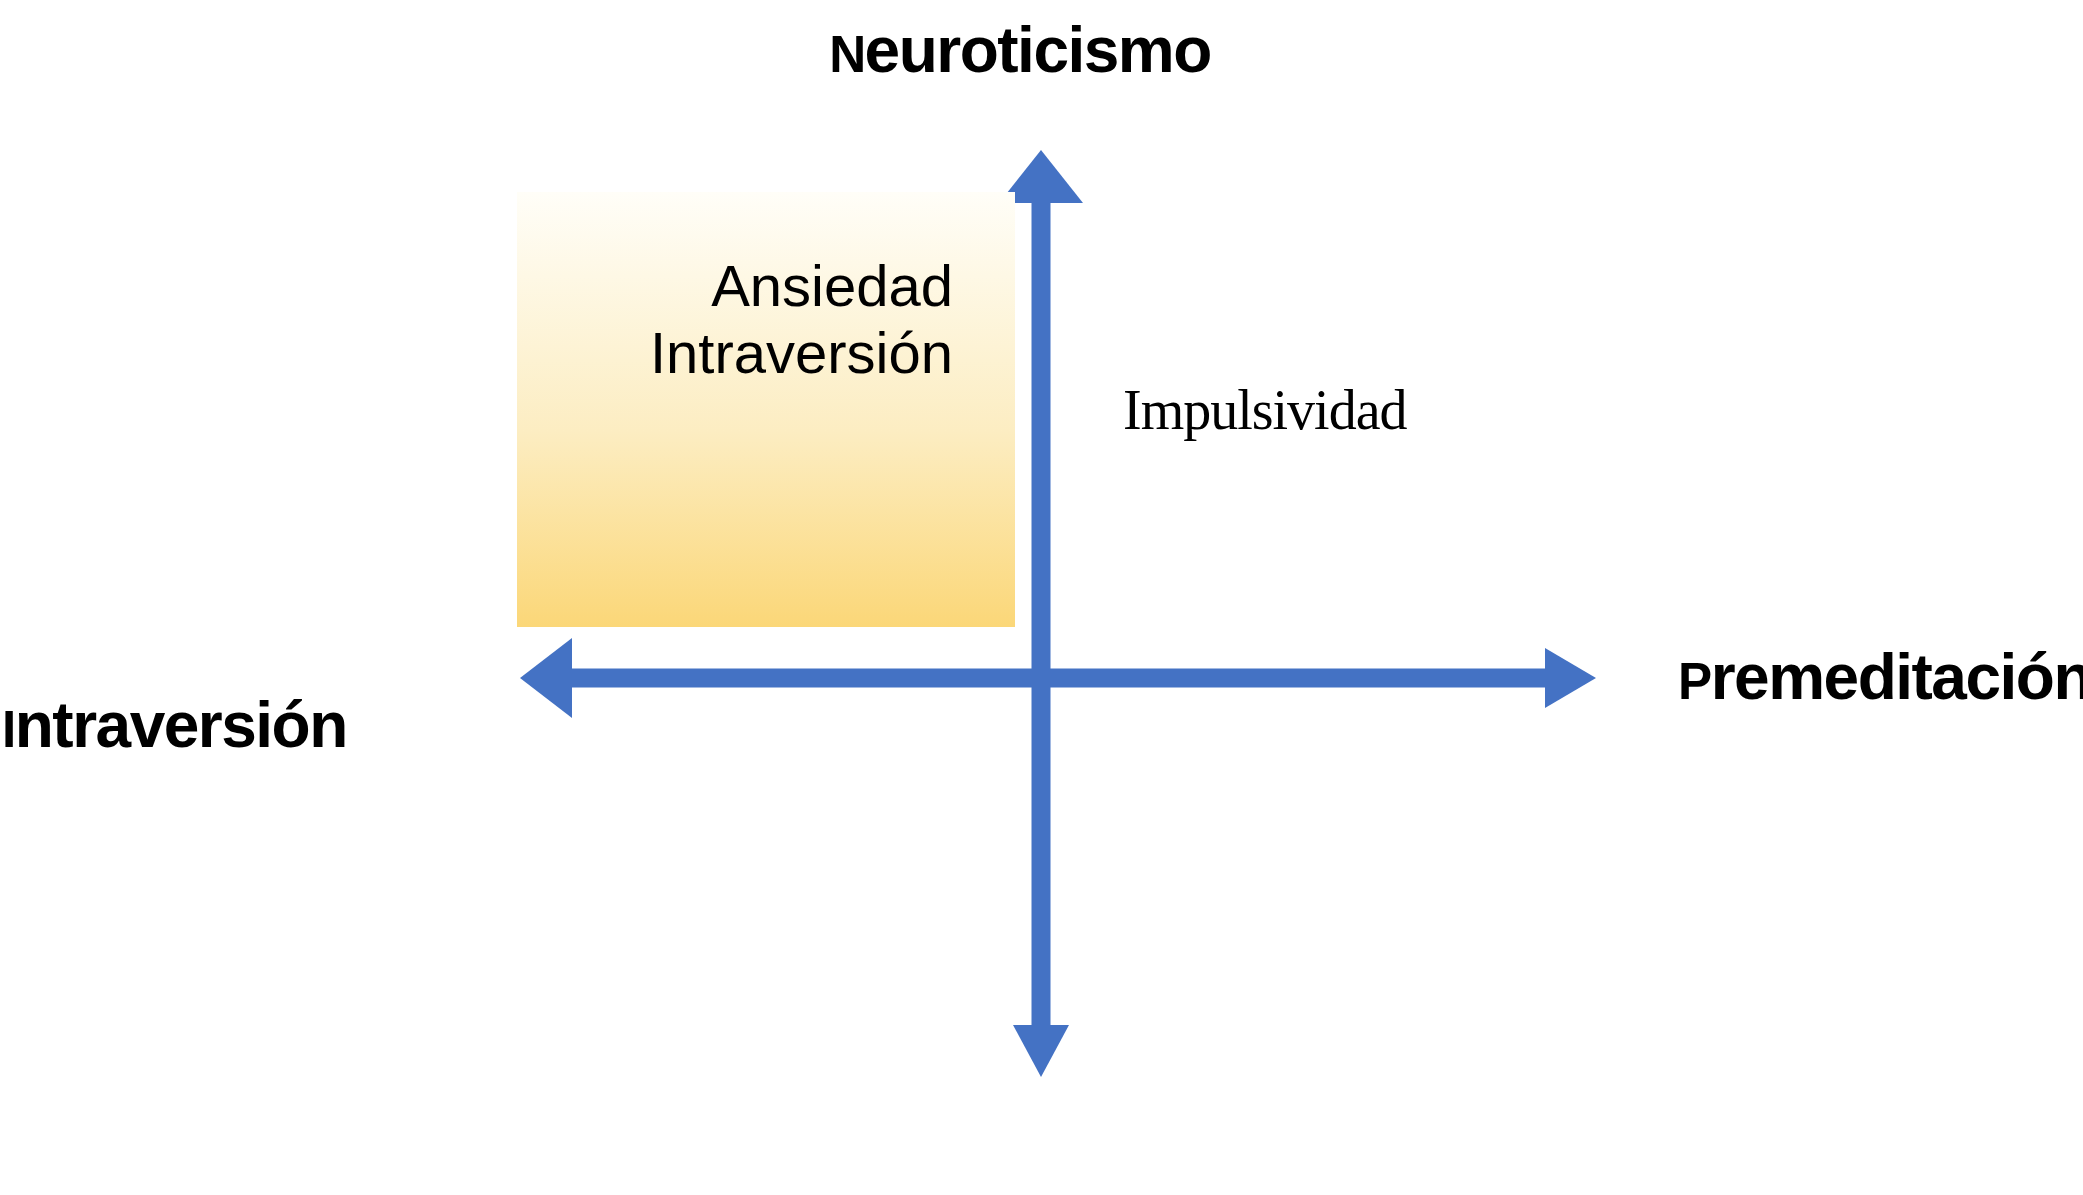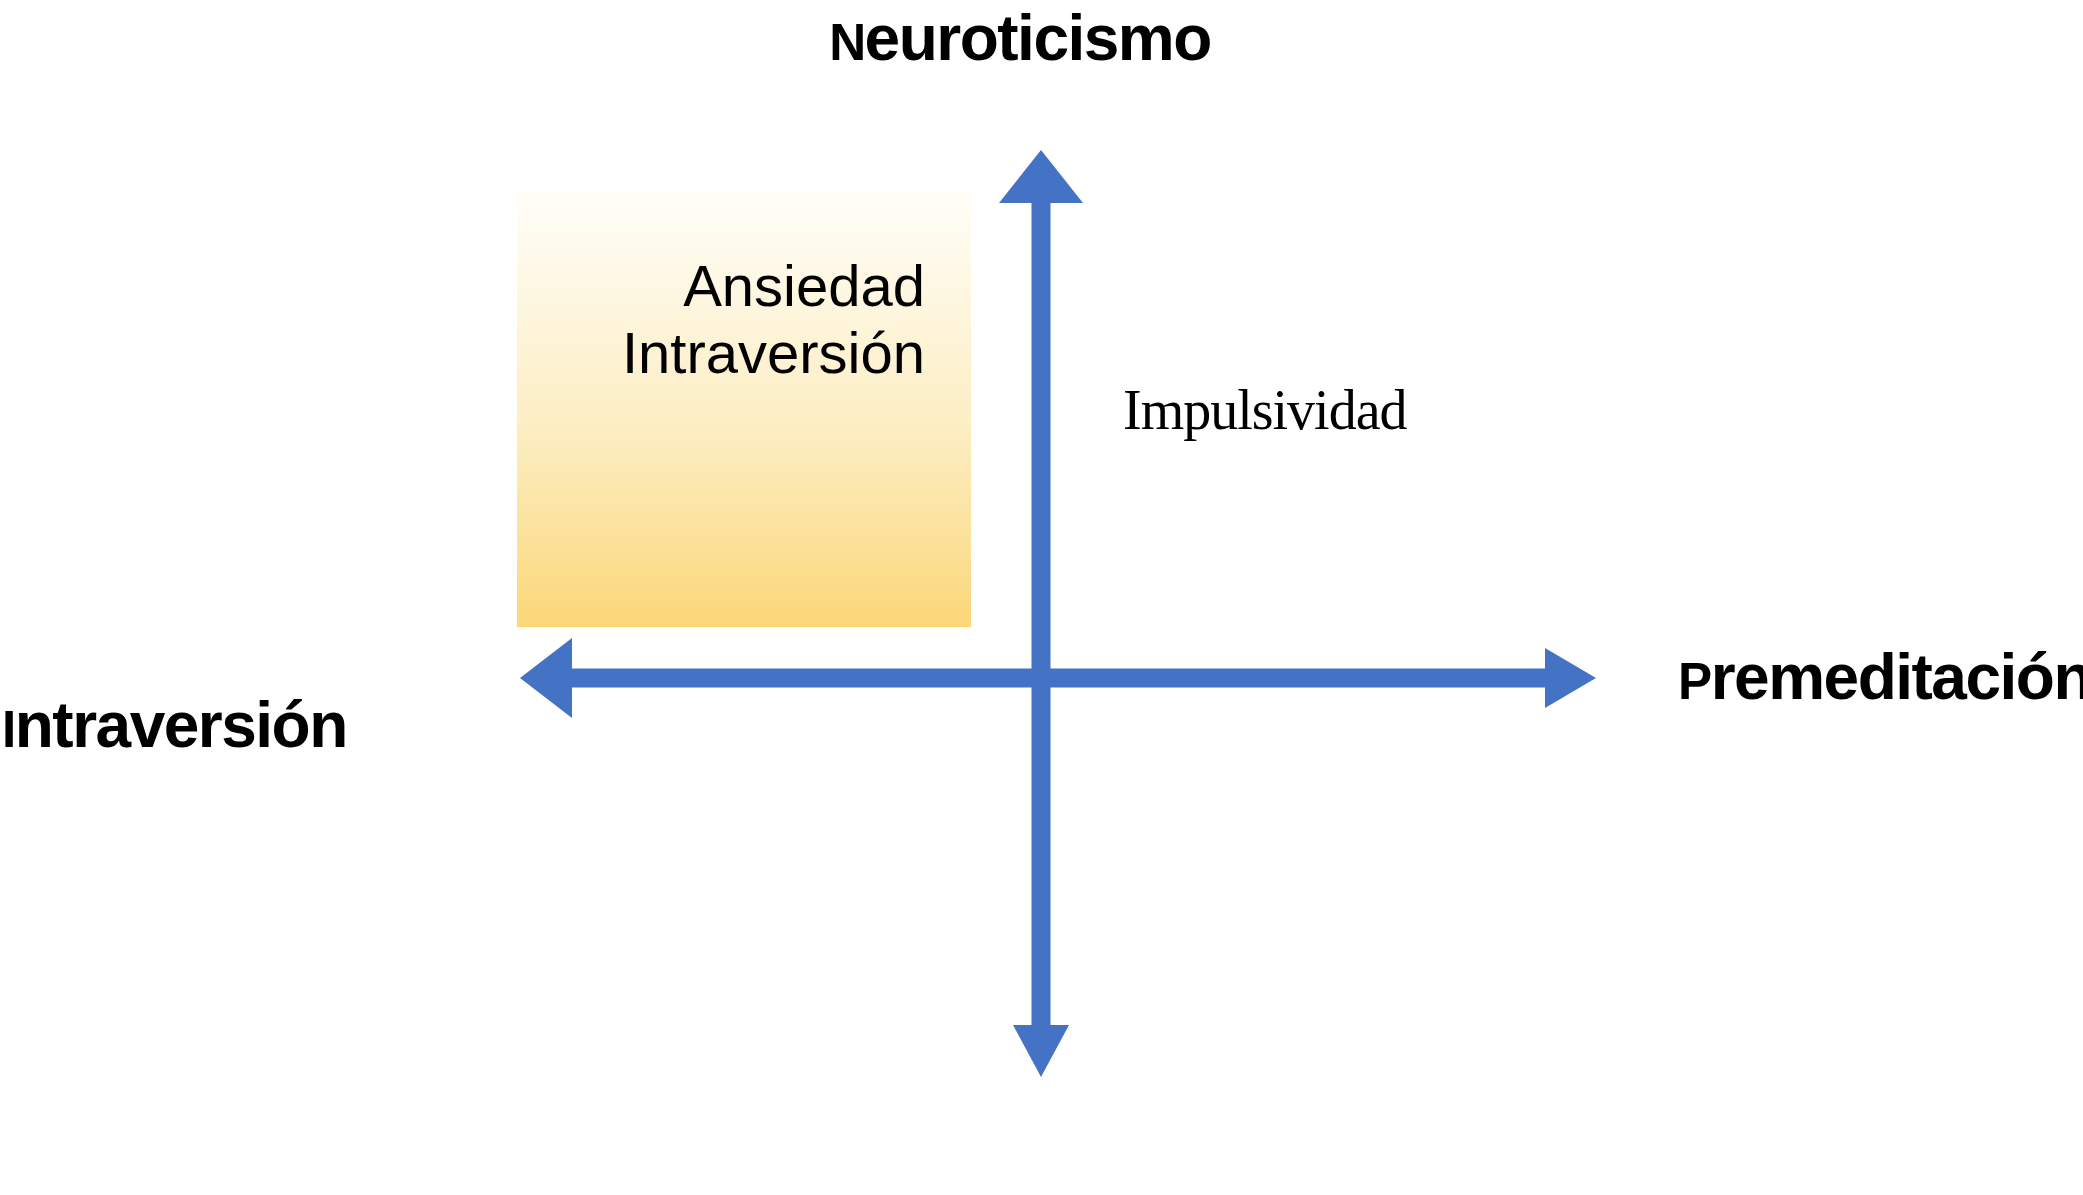--- a/index.html
+++ b/index.html
@@ -33,34 +33,34 @@
     font-weight: bold;
     font-size: 64px;
     letter-spacing: -1.5px;
     line-height: 1;
     white-space: nowrap;
     color: var(--text-color);
   }
   
   .axis-label::first-letter { font-size: 0.80em; }
 
-  .title-top    { left: 1020px; top: 6px;    transform: translateX(-50%); }
+  .title-top    { left: 1020px; top: 18px;    transform: translateX(-50%); }
   .label-left   { left: 2px;    top: 645px; margin-top: 48px; }
   .label-right  { left: 1678px; top: 645px; }
   .label-bottom { left: 1032px; top: 1122px; transform: translateX(-50%); }
 
   .quadrant-box {
     position: absolute;
     left: 517px; top: 192px;
-    width: 454px; height: 435px;
+    width: 498px; height: 435px;
     background: linear-gradient(180deg,
       var(--box-top) 0%,
       var(--box-mid) 55%,
       var(--box-bottom) 100%);
-    padding: 60px 46px 0 0;
+    padding: 60px 62px 0 0;
     text-align: right;
   }
   .quadrant-line {
     font-size: 58px;
     line-height: 67px;
     white-space: nowrap;
     color: var(--text-color);
   }
 
   .annotation-label {

